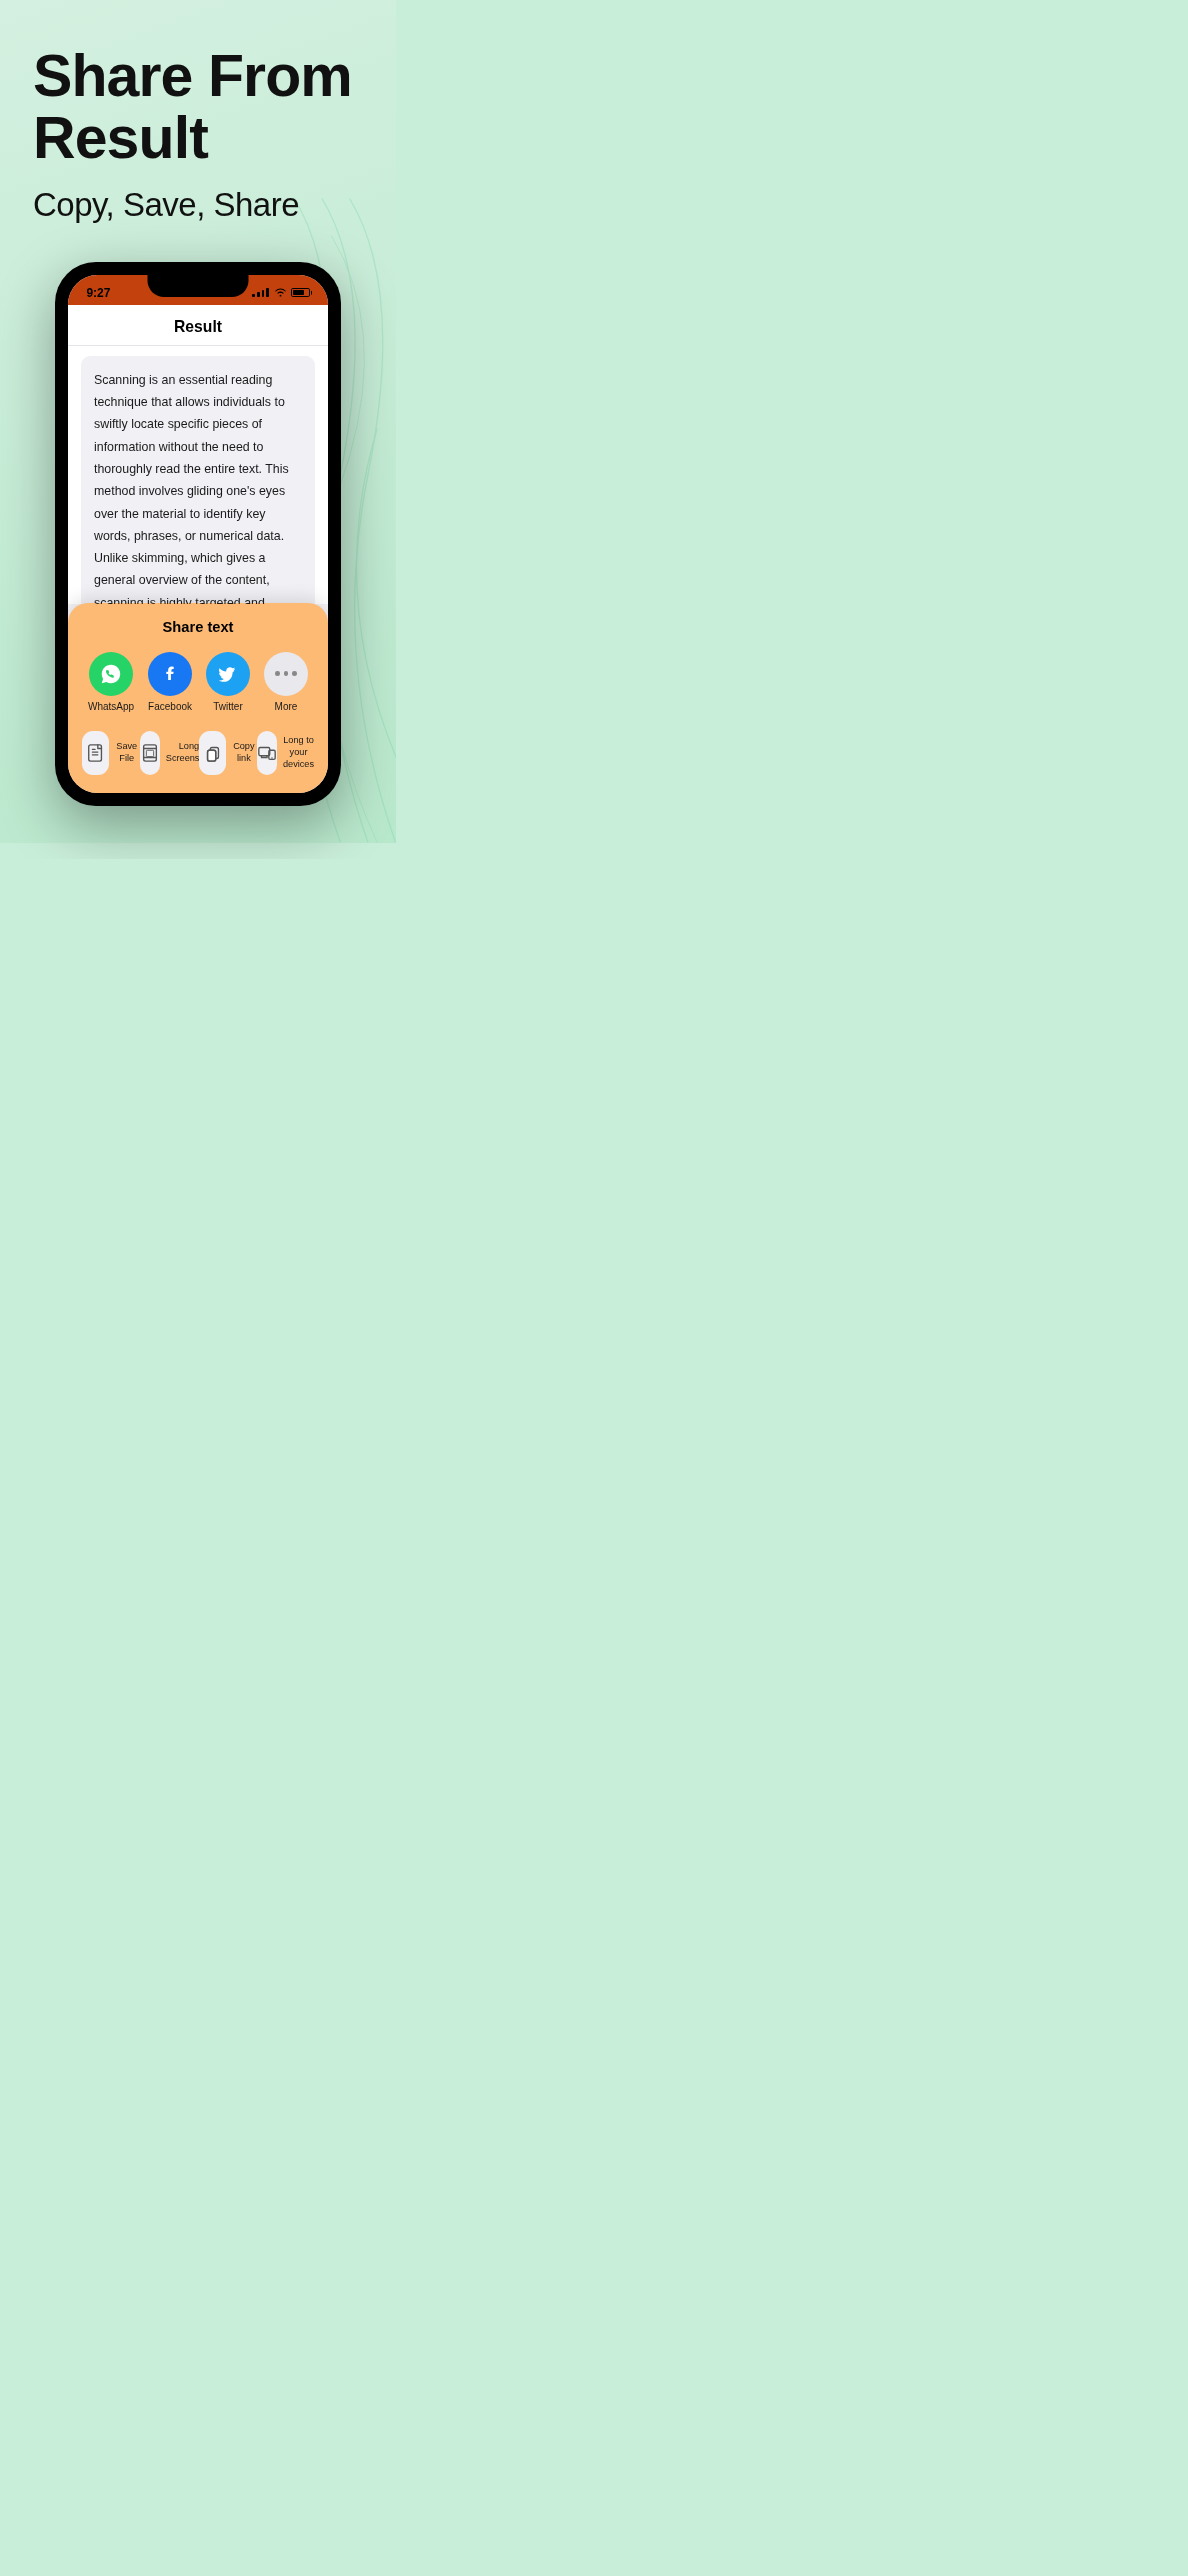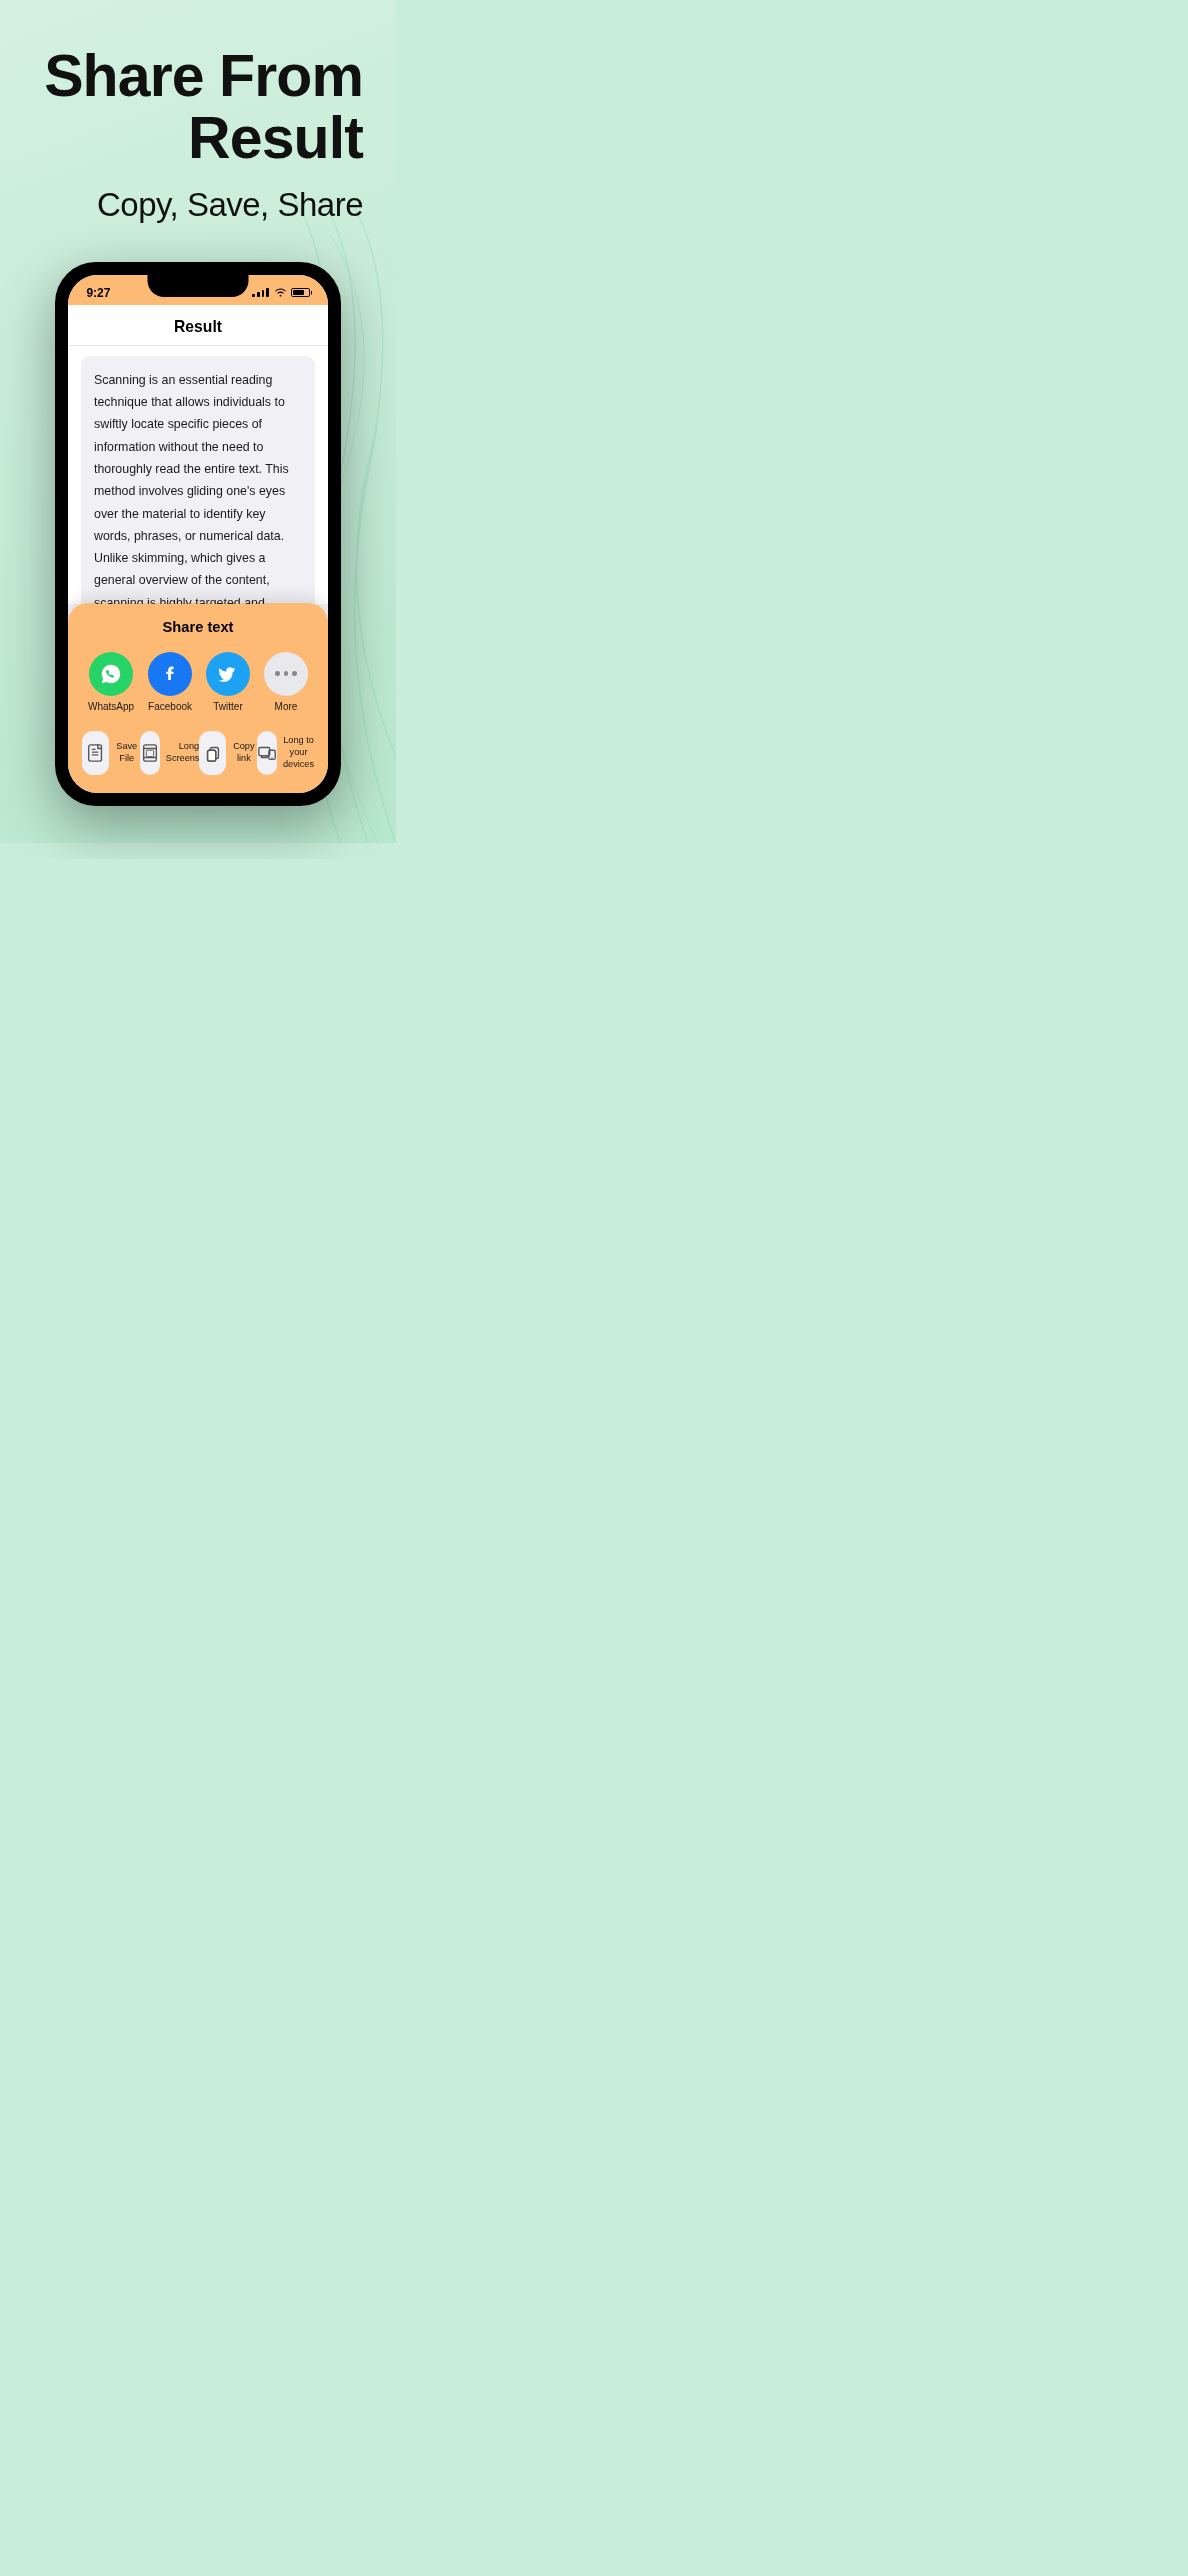--- a/index.html
+++ b/index.html
@@ -34,21 +34,20 @@
       bottom: 0;
       right: -18.4px;
       opacity: 0.35;
     }
 
     
     .hero-section {
       position: relative;
       z-index: 1;
       padding: 46px 33px 28px 33px;
-      text-align: right;
     }
 
     .hero-title {
       font-size: 59px;
       font-weight: 900;
       color: #111;
       line-height: 1.05;
       letter-spacing: -0.9px;
       margin-bottom: 16.6px;
     }
@@ -98,21 +97,21 @@
       border-radius: 0 0 16.6px 16.6px;
       z-index: 10;
     }
 
     
     .status-bar {
       display: flex;
       justify-content: space-between;
       align-items: center;
       padding: 11px 18.4px 5.5px 18.4px;
-      background: #fdba74;
+      background: #c2410c;
       gap: 12px;
     }
 
     .status-time {
       font-size: 12px;
       font-weight: 700;
       color: #000;
     }
 
     .status-icons {

